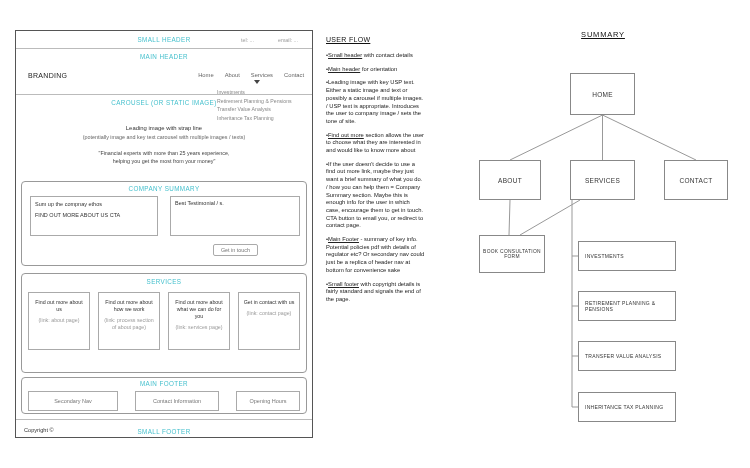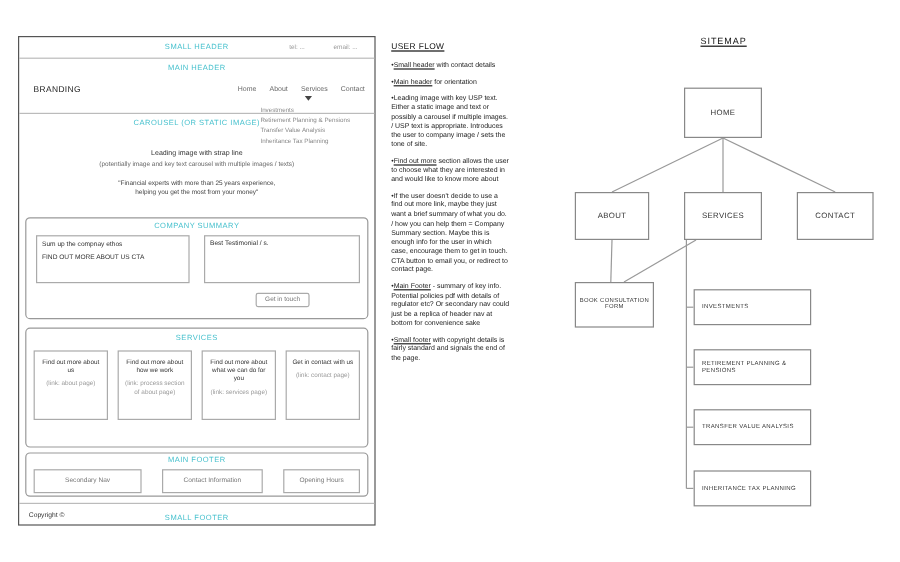--- a/index.html
+++ b/index.html
@@ -172,21 +172,21 @@
   <p class="uf-bullet"><span class="uf-lead">Small header</span><span> with contact details</span></p>
   <p class="uf-bullet"><span class="uf-lead">Main header</span><span> for orientation</span></p>
   <p class="uf-bullet"><span class="uf-lead"></span><span>Leading image with key USP text. Either a static image and text or possibly a carousel if multiple images. / USP text is appropriate. Introduces the user to company image / sets the tone of site.</span></p>
   <p class="uf-bullet"><span class="uf-lead">Find out more</span><span> section allows the user to choose what they are interested in and would like to know more about</span></p>
   <p class="uf-bullet"><span class="uf-lead"></span><span>If the user doesn't decide to use a find out more link, maybe they just want a brief summary of what you do. / how you can help them = Company Summary section. Maybe this is enough info for the user in which case, encourage them to get in touch. CTA button to email you, or redirect to contact page.</span></p>
   <p class="uf-bullet"><span class="uf-lead">Main Footer</span><span> - summary of key info. Potential policies pdf with details of regulator etc? Or secondary nav could just be a replica of header nav at bottom for convenience sake</span></p>
   <p class="uf-bullet"><span class="uf-lead">Small footer</span><span> with copyright details is fairly standard and signals the end of the page.</span></p>
 </section>
 
 <section class="sitemap">
-  <div class="sm-title">SITEMAP</div>
+  <div class="sm-title">SUMMARY</div>
 
   <svg class="sm-lines" viewBox="0 0 288 440">
     <g stroke="#999" stroke-width="1" fill="none">
       <line x1="142.5" y1="95" x2="50" y2="140"></line>
       <line x1="142.5" y1="95" x2="142.5" y2="140"></line>
       <line x1="142.5" y1="95" x2="236" y2="140"></line>
       <line x1="50" y1="180" x2="49" y2="215"></line>
       <line x1="120" y1="180" x2="60" y2="215"></line>
       <line x1="112" y1="180" x2="112" y2="387"></line>
       <line x1="112" y1="236" x2="118" y2="236"></line>

